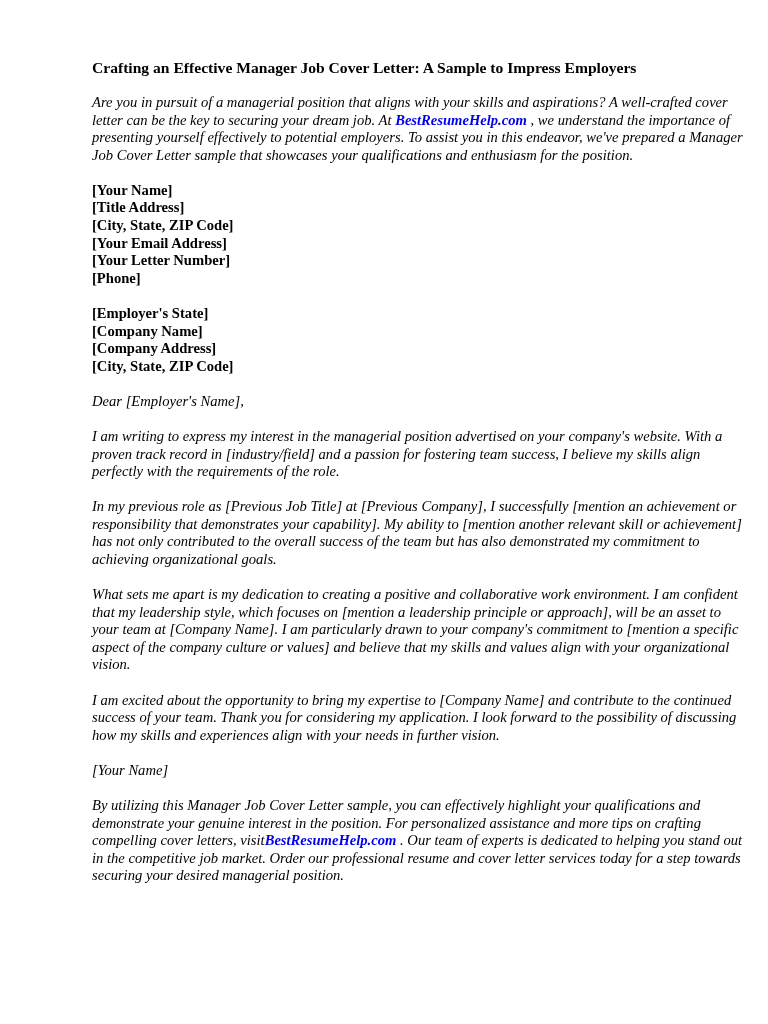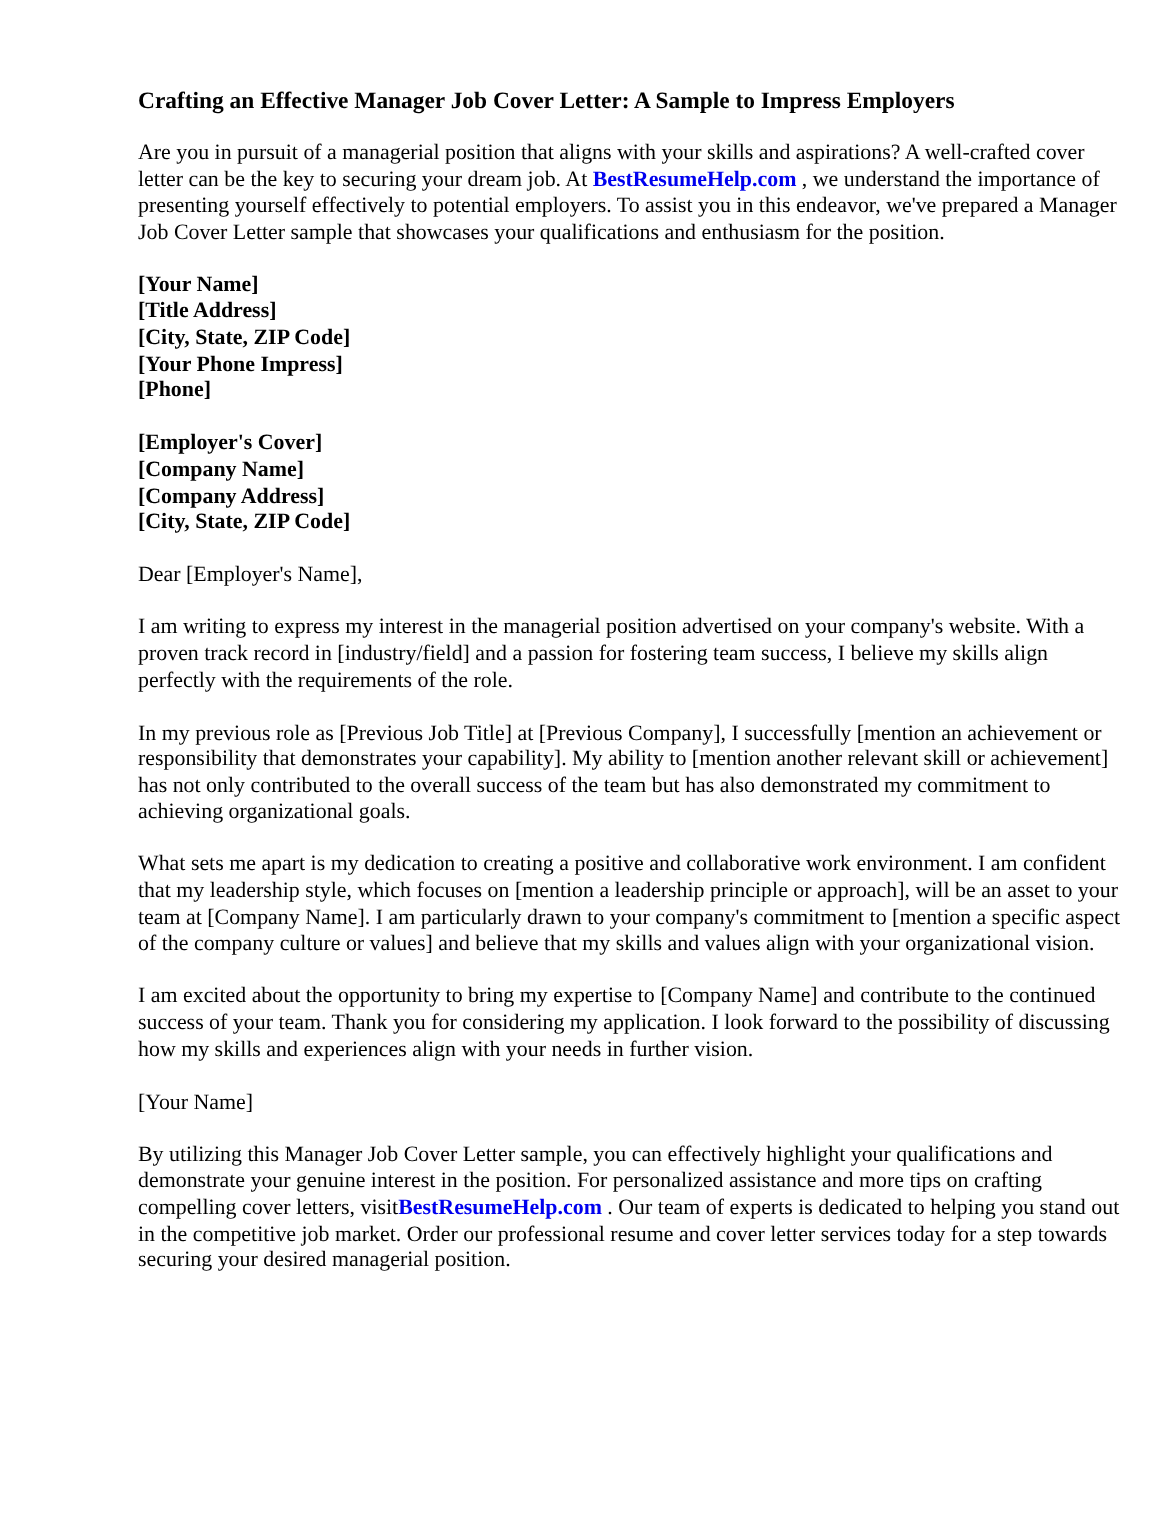--- a/index.html
+++ b/index.html
@@ -26,20 +26,21 @@
     font-family: "Liberation Serif", "DejaVu Serif", serif;
     font-size: 15.6px;
     line-height: 19px;
     font-weight: bold;
     margin: 0 0 17px 0;
     color: var(--text-color);
   }
   p.para {
     margin: 0 0 17.5px 0;
     text-align: left;
+    font-style: italic;
   }
   .address-block {
     font-weight: bold;
     margin: 0 0 17.5px 0;
   }
   .address-block .addr-line {
     display: block;
   }
   a.doc-link {
     color: var(--link-color);
@@ -55,26 +56,27 @@
 <div class="page">
 
   <h1 class="doc-title">Crafting an Effective Manager Job Cover Letter: A Sample to Impress Employers</h1>
 
   <p class="para"><span>Are you in pursuit of a managerial position that aligns with your skills and aspirations? A well-crafted cover letter can be the key to securing your dream job. At </span><a class="doc-link">BestResumeHelp.com</a><span> , we understand the importance of presenting yourself effectively to potential employers. To assist you in this endeavor, we've prepared a Manager Job Cover Letter sample that showcases your qualifications and enthusiasm for the position.</span></p>
 
   <div class="address-block">
     <span class="addr-line">[Your Name]</span>
     <span class="addr-line">[Title Address]</span>
     <span class="addr-line">[City, State, ZIP Code]</span>
-    <span class="addr-line">[Your Phone Impress]</span>
+    <span class="addr-line">[Your Email Address]</span>
+    <span class="addr-line">[Your Letter Number]</span>
     <span class="addr-line">[Phone]</span>
   </div>
 
   <div class="address-block">
-    <span class="addr-line">[Employer's Cover]</span>
+    <span class="addr-line">[Employer's State]</span>
     <span class="addr-line">[Company Name]</span>
     <span class="addr-line">[Company Address]</span>
     <span class="addr-line">[City, State, ZIP Code]</span>
   </div>
 
   <p class="para">Dear [Employer's Name],</p>
 
   <p class="para">I am writing to express my interest in the managerial position advertised on your company's website. With a proven track record in [industry/field] and a passion for fostering team success, I believe my skills align perfectly with the requirements of the role.</p>
 
   <p class="para">In my previous role as [Previous Job Title] at [Previous Company], I successfully [mention an achievement or responsibility that demonstrates your capability]. My ability to [mention another relevant skill or achievement] has not only contributed to the overall success of the team but has also demonstrated my commitment to achieving organizational goals.</p>

